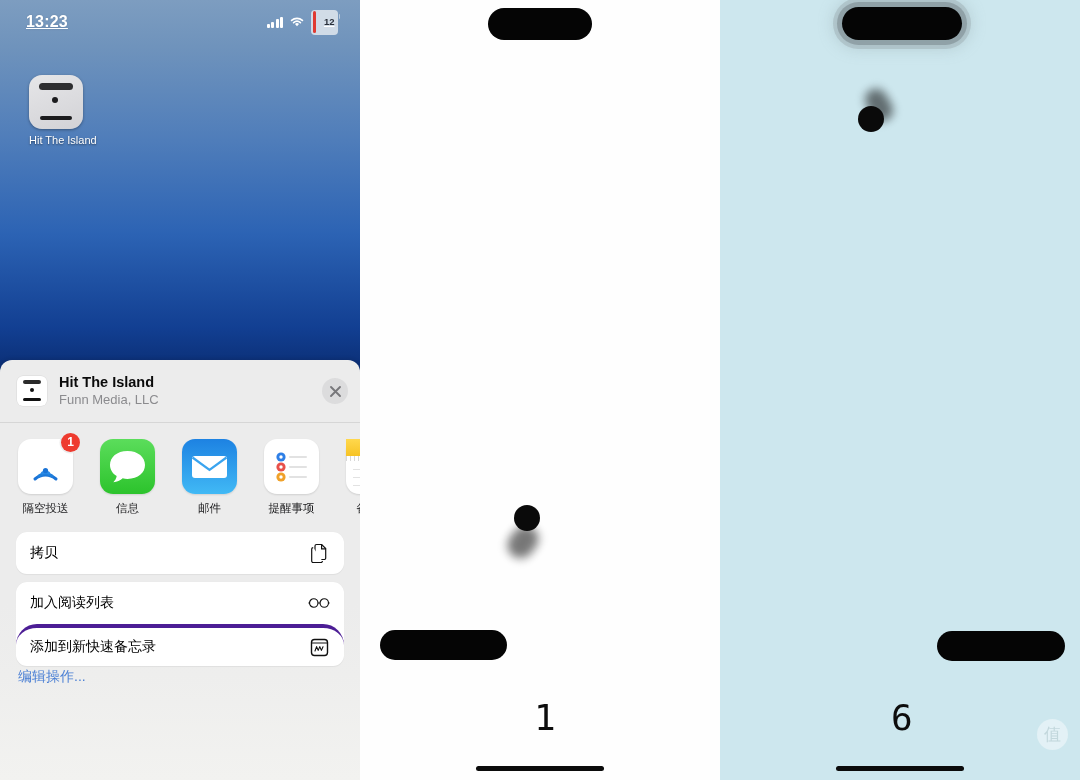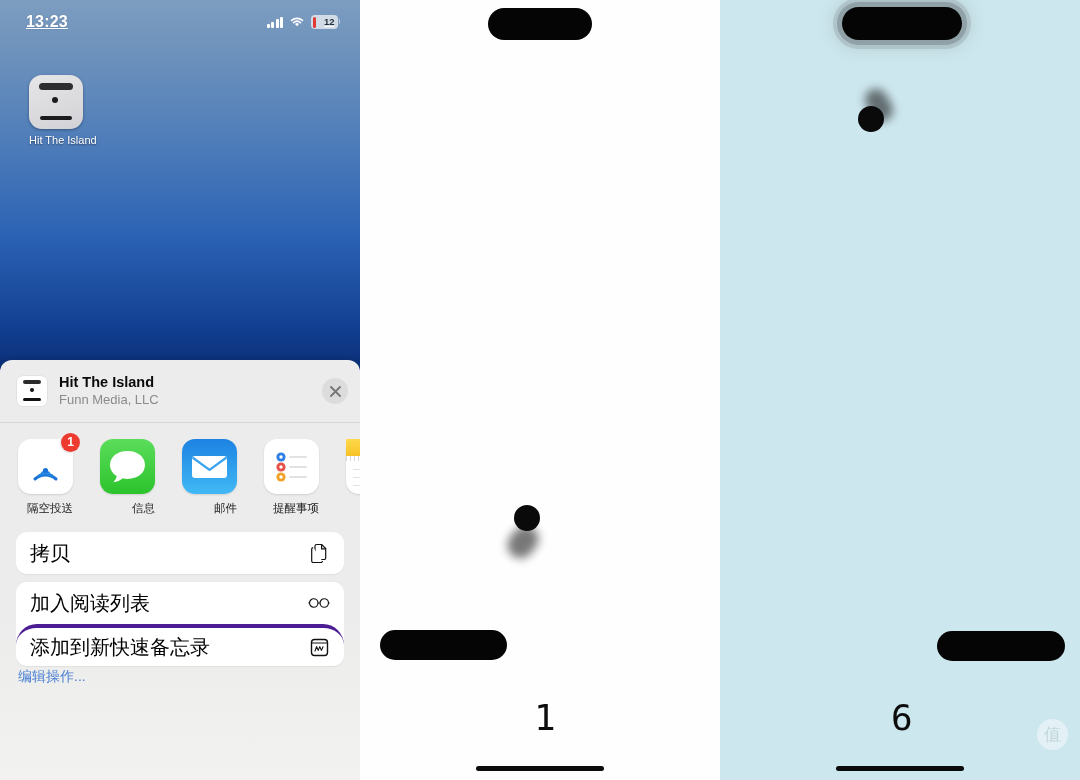--- a/index.html
+++ b/index.html
@@ -80,21 +80,21 @@
     border-radius: 1px;
   }
   .sig-bars i:nth-child(1) { height: 4px; }
   .sig-bars i:nth-child(2) { height: 6px; }
   .sig-bars i:nth-child(3) { height: 8.5px; }
   .sig-bars i:nth-child(4) { height: 11px; }
   .wifi-ico { width: 16px; height: 12px; display:block; }
   .batt {
     position: relative;
     width: 27px;
-    height: 14px;
+    height: 25px;
     border-radius: 4px;
     background: rgba(235,238,242,0.78);
     display: flex;
     align-items: center;
     justify-content: flex-end;
     box-sizing: border-box;
     padding-right: 3.5px;
   }
   .batt .fill {
     position: absolute;
@@ -246,21 +246,20 @@
     border-radius: 13px;
     position: relative;
     box-shadow: 0 1px 2px rgba(0,0,0,0.12);
     overflow: visible;
   }
   .app-cell .nm {
     margin-top: 7px;
     font-size: 11.5px;
     color: #1c1c1e;
     white-space: nowrap;
-    text-align: right;
   }
   .badge {
     position: absolute;
     top: -6px; right: -7px;
     min-width: 19px; height: 19px;
     border-radius: 10px;
     background: #ee3b2f;
     color: #fff;
     font-size: 12px;
     font-weight: bold;
@@ -293,21 +292,21 @@
   .list-row {
     height: 42px;
     display: flex;
     align-items: center;
     justify-content: space-between;
     padding: 0 14px;
     box-sizing: border-box;
   }
   .list-row + .list-row { border-top: 4px solid #4c1d95; border-radius: 21px; }
   .list-label {
-    font-size: 20px;
+    font-size: 14px;
     color: #000000;
   }
   .list-icon { width: 22px; height: 22px; display:flex; align-items:center; justify-content:center; }
   .edit-link {
     margin: 2px 0 0 18px;
     font-size: 14px;
     color: #4a7fd4;
   }
 
   

